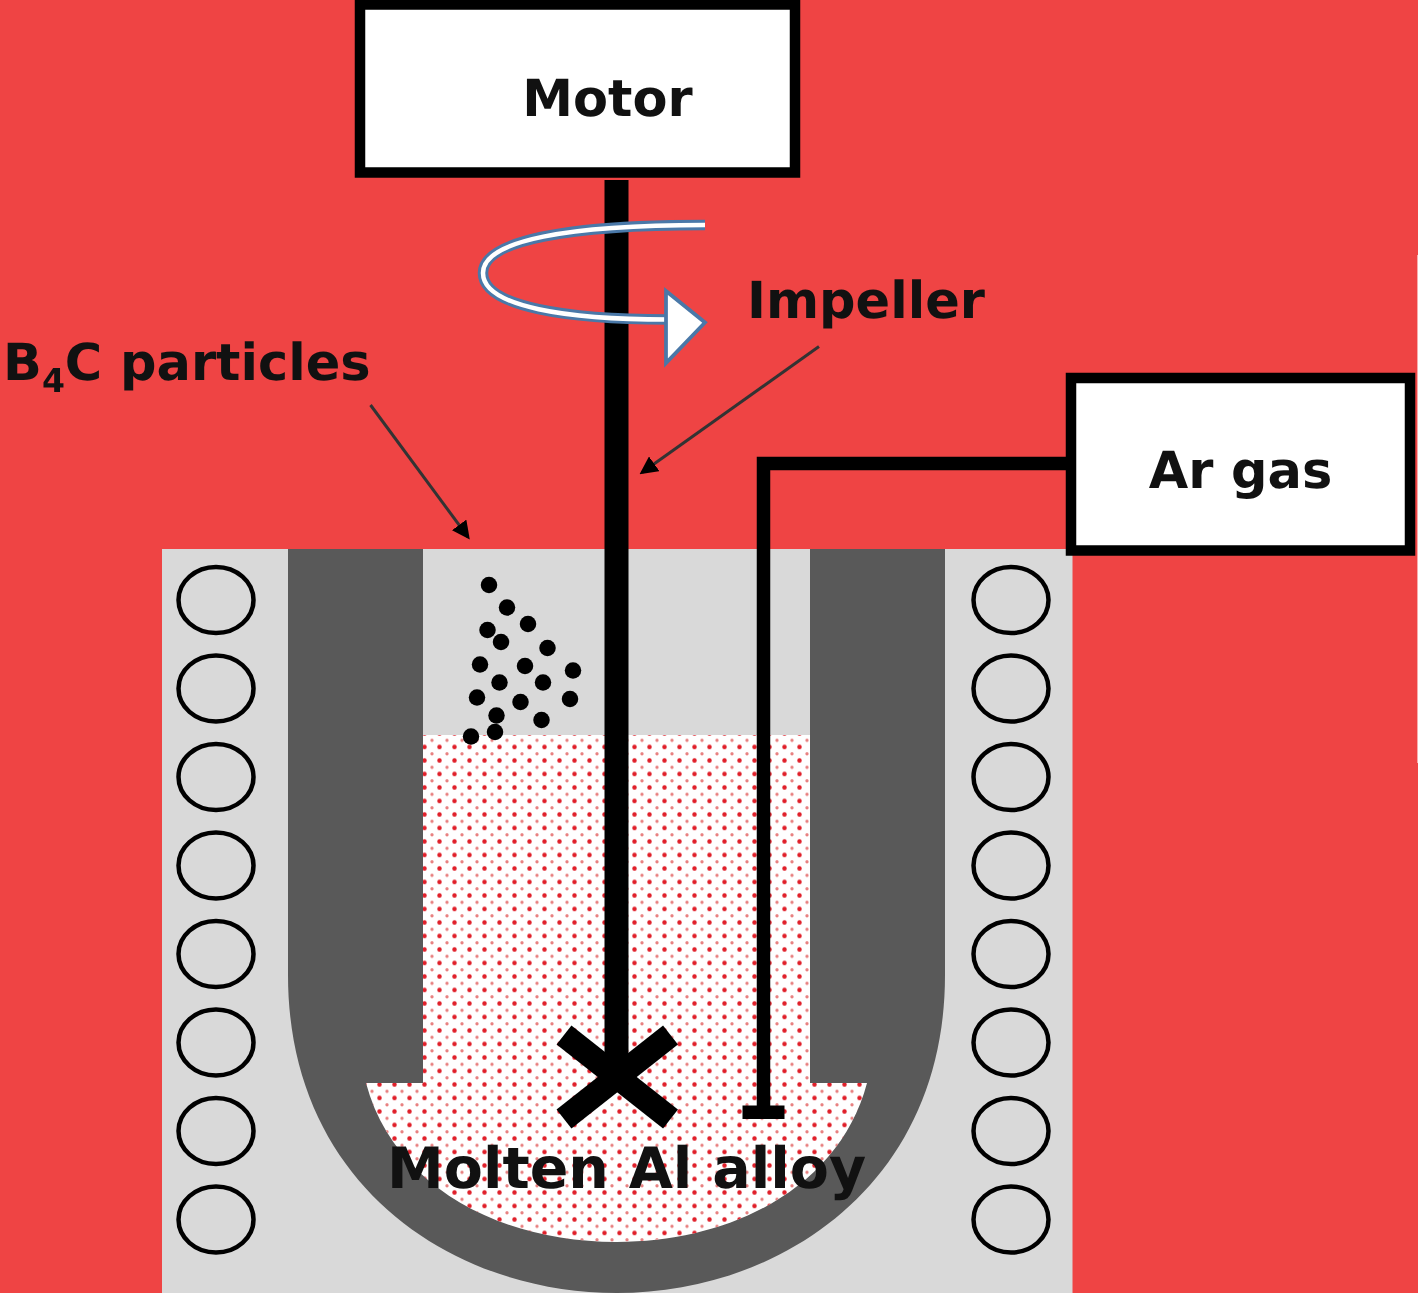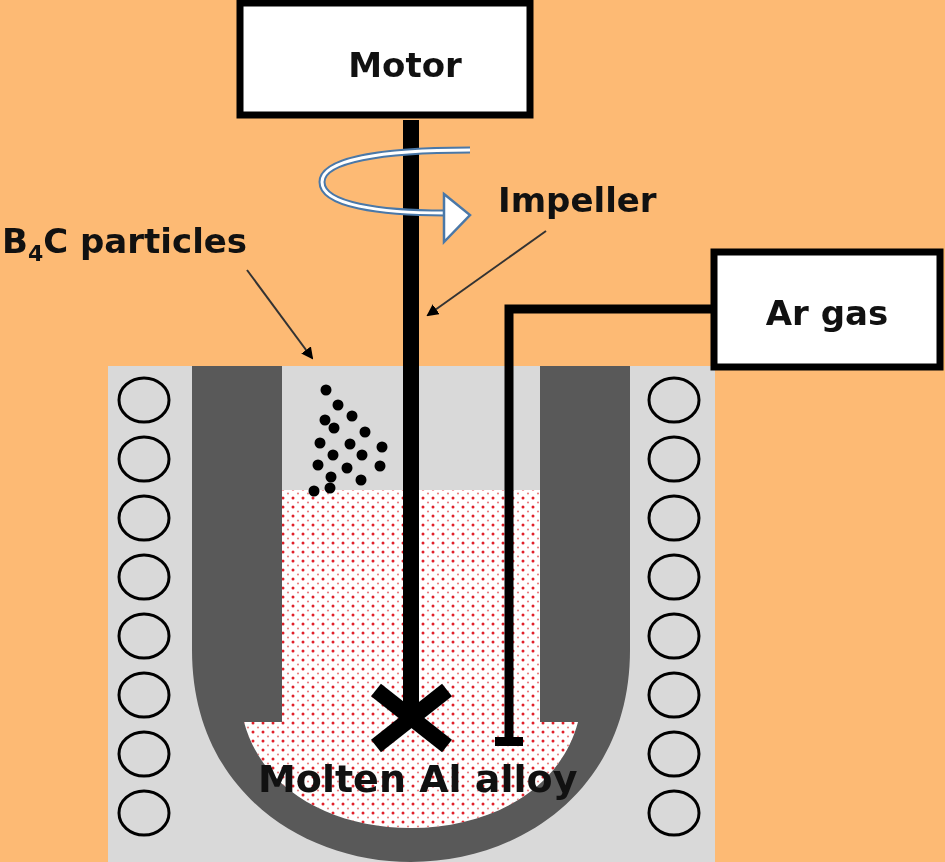--- a/index.html
+++ b/index.html
@@ -1,16 +1,16 @@
 <!DOCTYPE html>
 <html><head>
   <meta charset="utf-8">
   <style>
     html, body { margin: 0; padding: 0; background: #ffffff; }
-    #canvas { position: relative; width: 945px; height: 862px; overflow: hidden; background: #fdba74; }
+    #canvas { position: relative; width: 945px; height: 862px; overflow: hidden; background: #ef4444; }
     svg { position: absolute; left: 0; top: 0; }
     .lbl { font-family: "DejaVu Sans", sans-serif; font-weight: bold; fill: #111111; }
   </style>
 </head>
 <body>
 
 <div id="canvas">
 <svg width="945" height="862" viewBox="0 0 945 862">
   <defs>
     <pattern id="meltDots" x="0" y="0" width="10" height="9" patternUnits="userSpaceOnUse">

